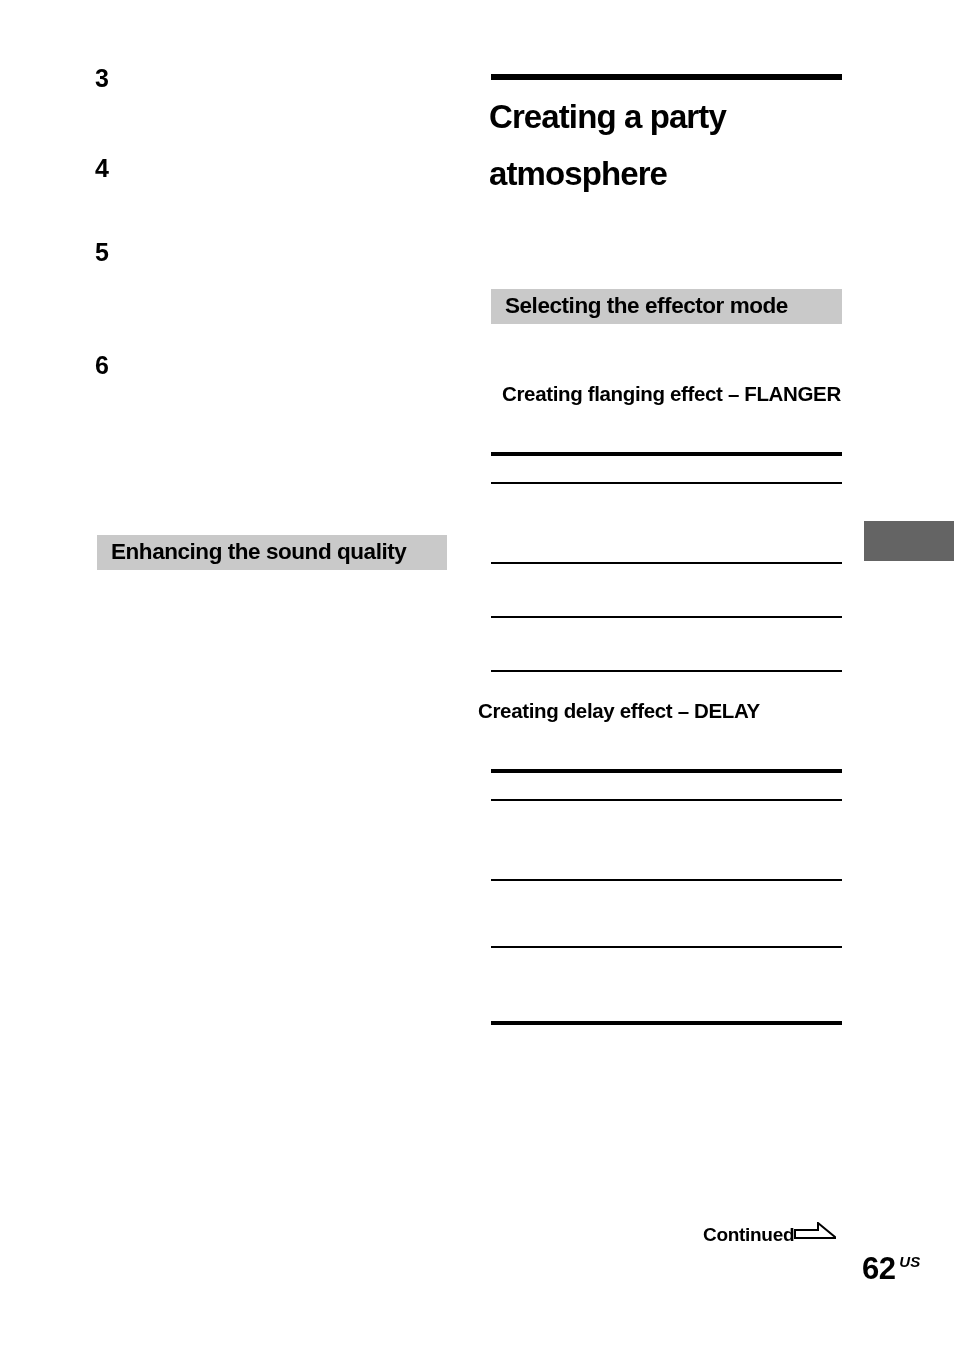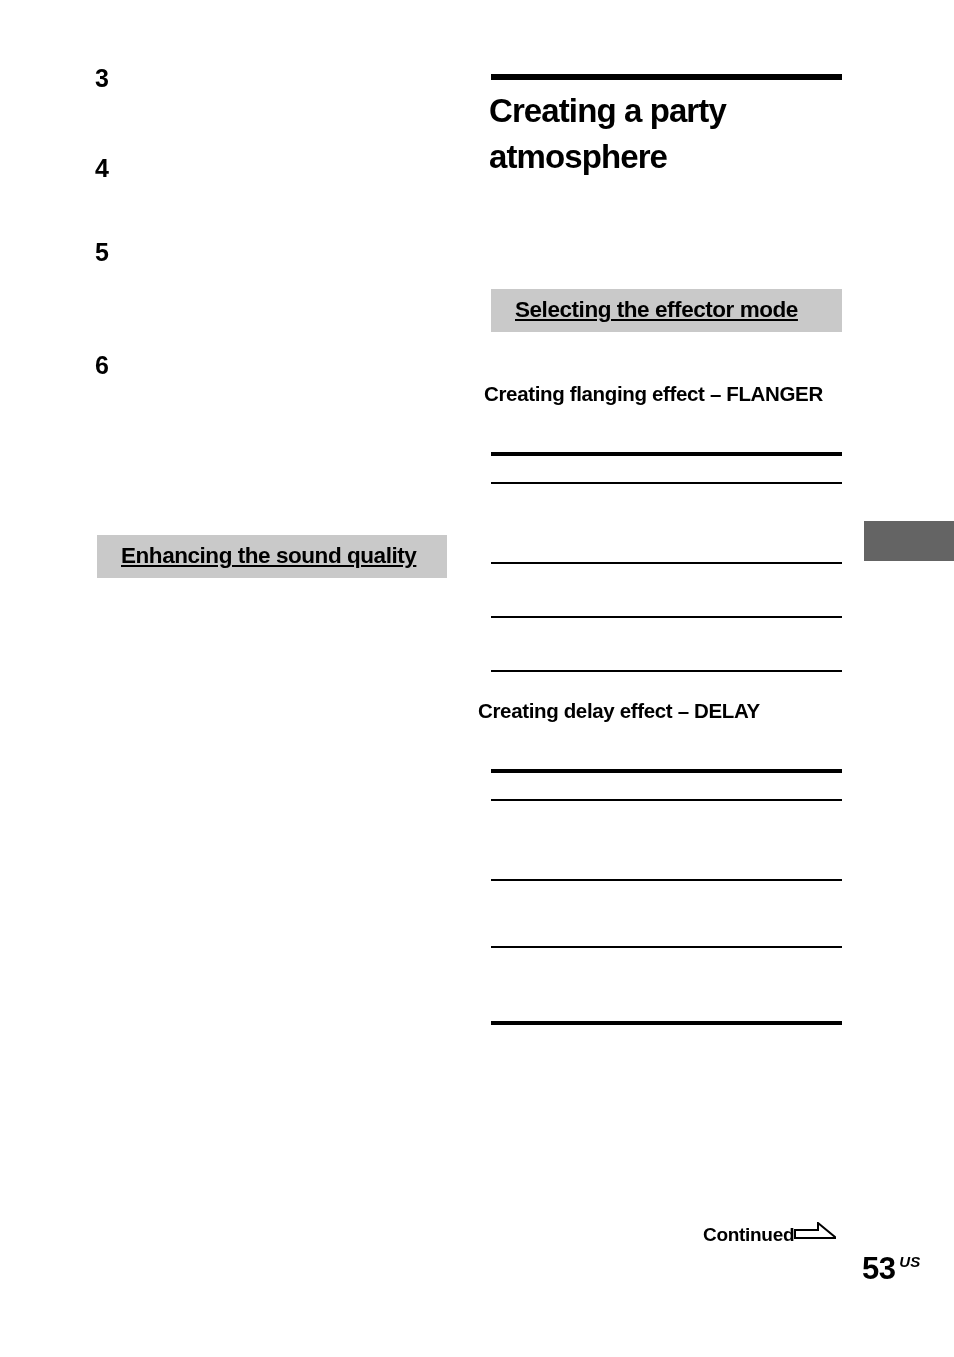--- a/index.html
+++ b/index.html
@@ -31,26 +31,25 @@
     font-weight: bold;
     line-height: 1;
     letter-spacing: -0.2px;
     font-family: "Liberation Sans", sans-serif;
   }
 
   
   .band {
     position: absolute;
     background: #c9c9c9;
-    height: 43px;
+    height: 35px;
     display: flex;
     align-items: center;
     box-sizing: border-box;
-    padding-left: 24px;
-    text-decoration: underline;
+    padding-left: 14px;
   }
   .band-text {
     font-size: 22.5px;
     font-weight: bold;
     letter-spacing: -0.45px;
     line-height: 1;
     white-space: nowrap;
     color: #000;
   }
 
@@ -63,21 +62,21 @@
     height: 6px;
     background: #000000;
   }
   .page-title {
     position: absolute;
     left: 489px;
     top: 88px;
     width: 360px;
     font-size: 33px;
     font-weight: bold;
-    line-height: 46px;
+    line-height: 57px;
     letter-spacing: -0.9px;
     color: #000;
   }
 
   
   .subhead {
     position: absolute;
     font-size: 20.5px;
     font-weight: bold;
     letter-spacing: -0.35px;
@@ -160,21 +159,21 @@
 
   <div class="abs" style="left:470px;top:0;width:484px;height:1357px;">
 
     <div class="title-rule" style="left:21px;"></div>
     <div class="page-title" style="left:19px;">Creating a party atmosphere</div>
 
     <div class="band" style="left:21px;top:289px;width:351px;">
       <span class="band-text">Selecting the effector mode</span>
     </div>
 
-    <div class="subhead" style="left:14px;top:384px;">Creating flanging effect – FLANGER</div>
+    <div class="subhead" style="left:32px;top:384px;">Creating flanging effect – FLANGER</div>
 
     <div class="rule-table" style="left:21px;top:452px;width:351px;height:222px;">
       <div class="rule thick" style="top:0px;width:351px;"></div>
       <div class="rule thin" style="top:30px;width:351px;"></div>
       <div class="rule thin" style="top:110px;width:351px;"></div>
       <div class="rule thin" style="top:164px;width:351px;"></div>
       <div class="rule thin" style="top:218px;width:351px;"></div>
     </div>
 
     <div class="subhead" style="left:8px;top:701px;">Creating delay effect – DELAY</div>
@@ -194,17 +193,17 @@
   <div class="continued" style="left:703px;top:1222px;">
     <span class="continued-label">Continued</span>
     <span class="cont-arrow">
       <svg width="42" height="20" viewBox="0 0 42 20" aria-hidden="true">
         <path d="M1 8 L24 8 L24 1 L41 15 L41 16 L1 16 Z" fill="#ffffff" stroke="#000000" stroke-width="2" stroke-linejoin="miter"></path>
       </svg>
     </span>
   </div>
 
   <div class="page-number" style="left:862px;top:1253px;">
-    <span class="pn-num">53</span>
+    <span class="pn-num">62</span>
     <span class="pn-sup">US</span>
   </div>
 
 </div>
 
 </body></html>

